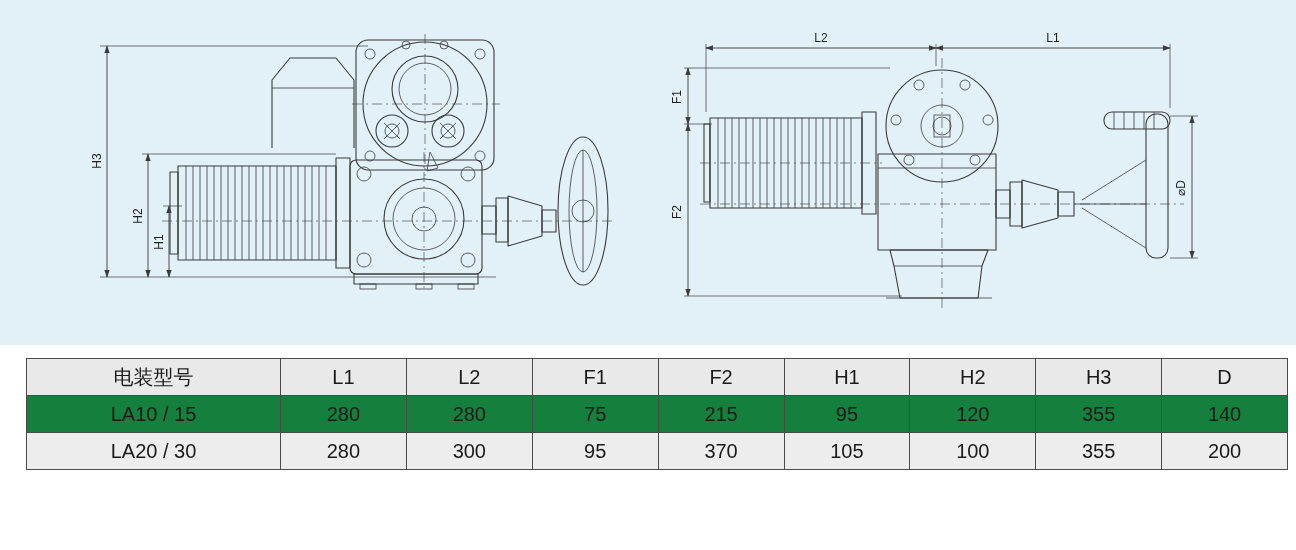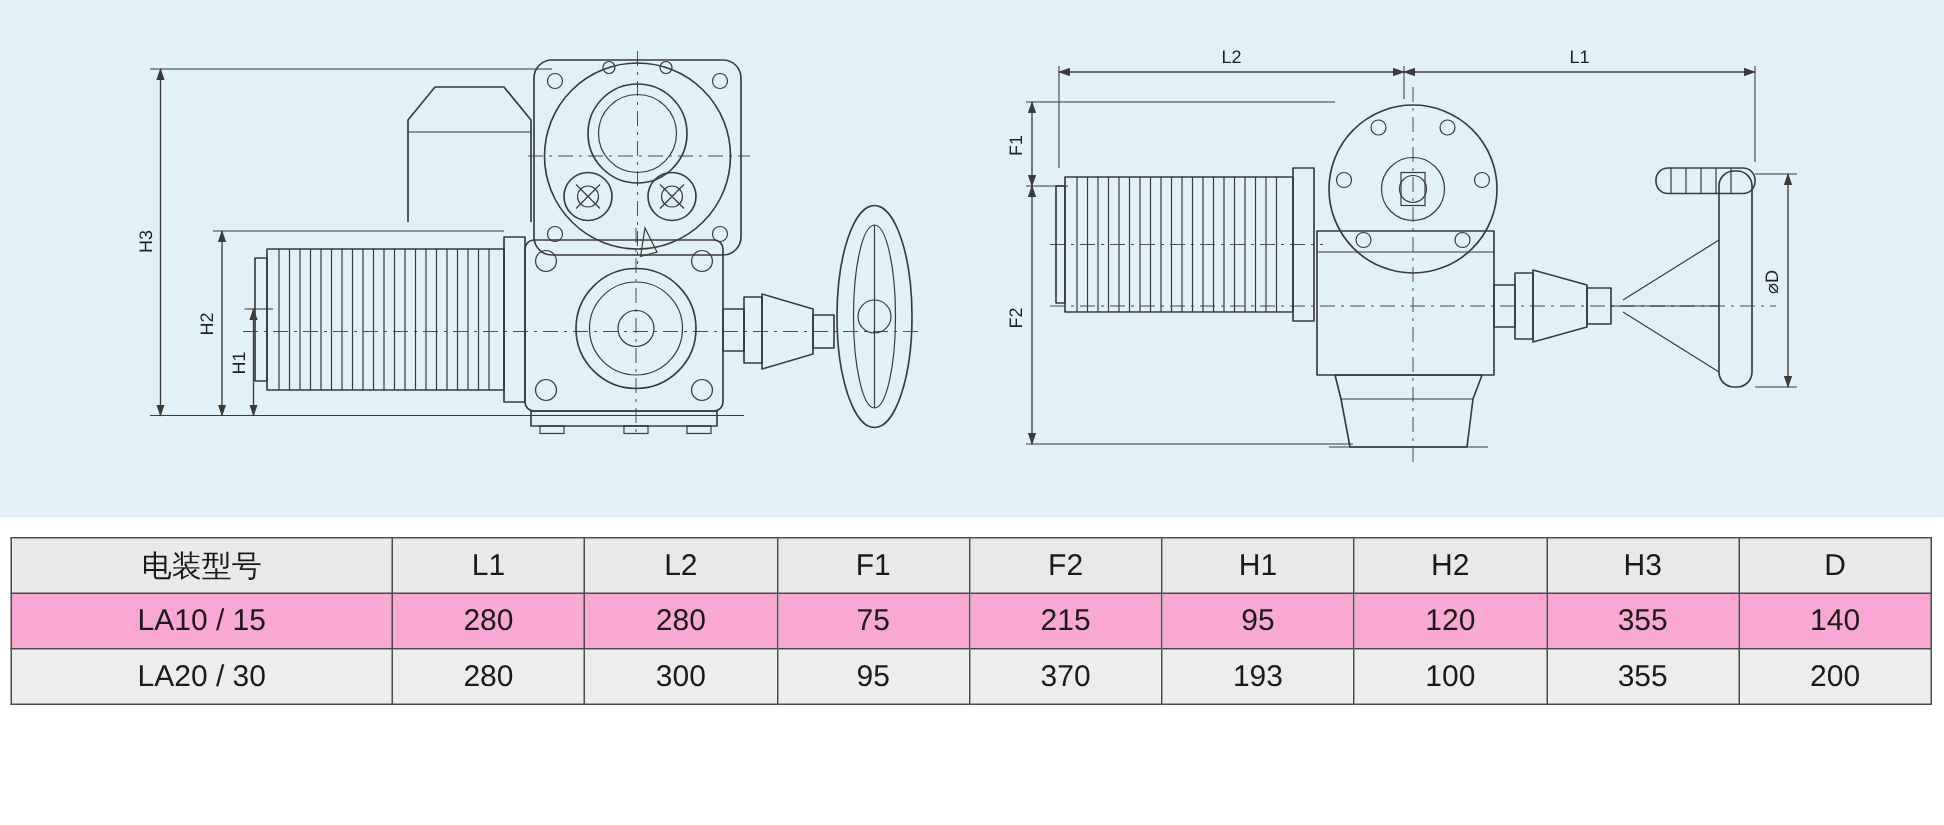--- a/index.html
+++ b/index.html
@@ -13,28 +13,28 @@
   body{font-family:"Liberation Sans",sans-serif;background:#ffffff;overflow:hidden;}
   .page{width:1296px;height:550px;background:#fff;}
   .diagram-area{width:1296px;height:345px;background:var(--diagram-bg);}
   svg{display:block;}
   .draw{stroke:var(--line-color);fill:none;stroke-width:1.1;stroke-linejoin:round;}
   .thin{stroke:var(--line-color);fill:none;stroke-width:0.8;}
   .dim{stroke:var(--line-color);fill:none;stroke-width:0.9;}
   .ext{stroke:var(--line-color);fill:none;stroke-width:0.7;}
   .cl{stroke:var(--line-color);fill:none;stroke-width:0.6;stroke-dasharray:10 4 2 4;}
   .dimtxt{font-family:"Liberation Sans",sans-serif;font-size:12px;fill:#1f1f1f;}
-  .table-wrap{padding:13px 8px 0 7px;background:#fff;}
+  .table-wrap{padding:13px 8px 0 26px;background:#fff;}
   table{width:100%;border-collapse:collapse;table-layout:fixed;border:1.5px solid #444;}
   th,td{border:1px solid #4a4a4a;text-align:center;vertical-align:middle;
         font-size:20px;font-weight:400;color:#1a1a1a;height:37px;padding:0 4px;
         white-space:nowrap;overflow:hidden;}
   thead tr{background:var(--th-bg);}
   tbody tr.alt{background:var(--row-alt-bg);}
-  tbody tr.plain{background:#f9a8d4;}
+  tbody tr.plain{background:#15803d;}
   col.c-model{width:254px;}
 </style>
 </head>
 <body>
 
 <div class="page">
 
   <div class="diagram-area">
     <svg viewBox="0 0 1296 345" width="1296" height="345">
       <defs>
@@ -210,21 +210,21 @@
           <td>120</td>
           <td>355</td>
           <td>140</td>
         </tr>
         <tr class="alt">
           <td>LA20 / 30</td>
           <td>280</td>
           <td>300</td>
           <td>95</td>
           <td>370</td>
-          <td>193</td>
+          <td>105</td>
           <td>100</td>
           <td>355</td>
           <td>200</td>
         </tr>
       </tbody>
     </table>
   </div>
 
 </div>
 

